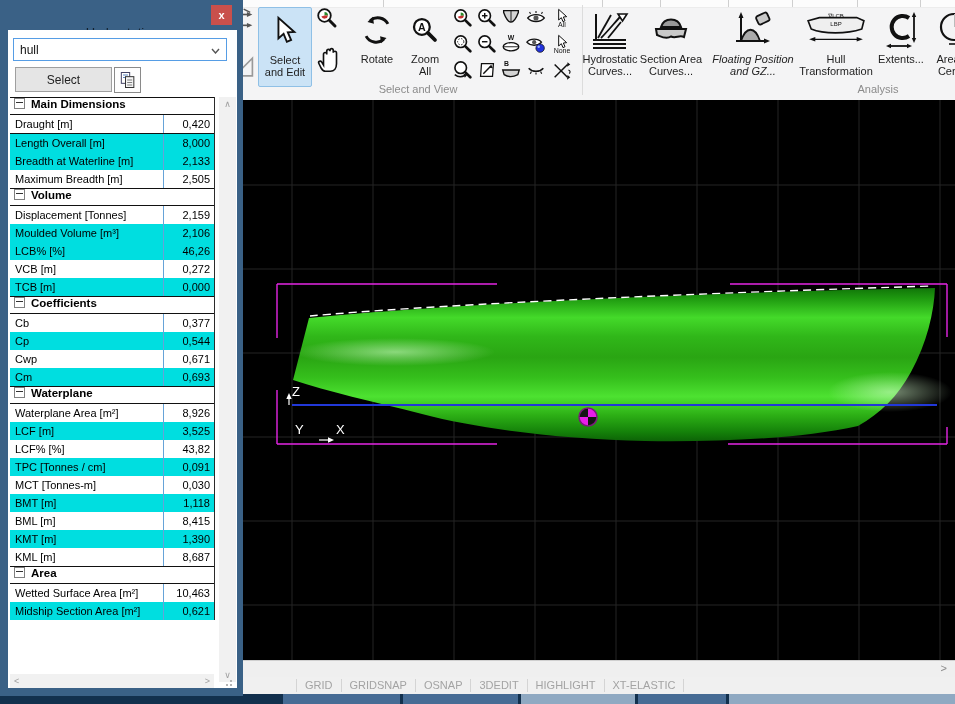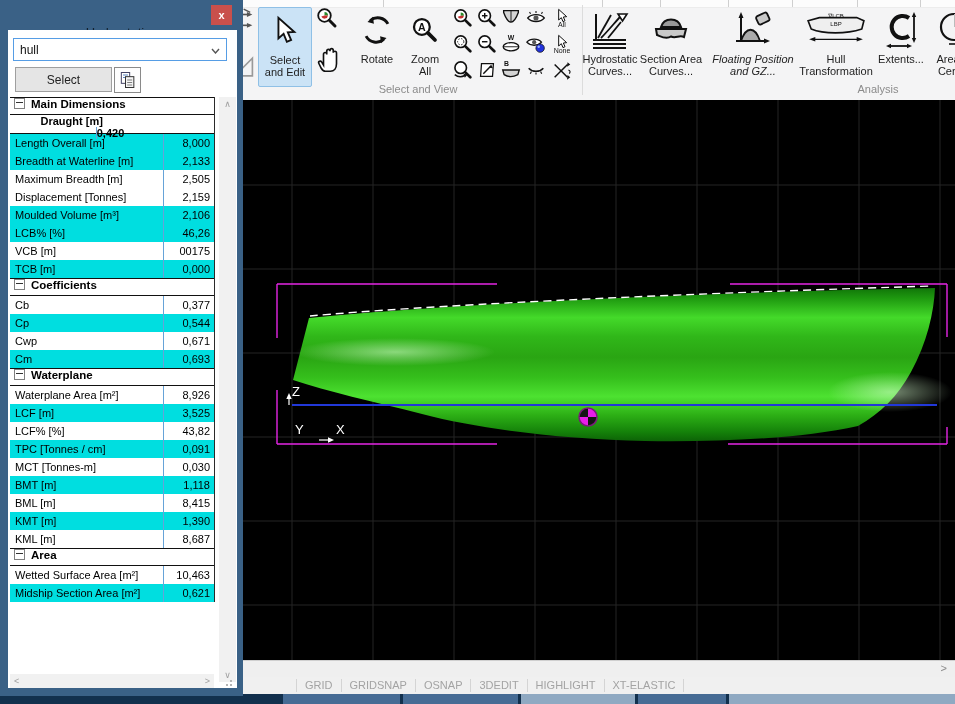--- a/index.html
+++ b/index.html
@@ -48,21 +48,21 @@
              font-size:12px;color:#222;display:flex;align-items:center;justify-content:center;}
   .copybtn{position:absolute;left:106px;top:37px;width:25px;height:24px;background:#fdfdfd;border:1px solid #8a8a8a;
            display:flex;align-items:center;justify-content:center;}
   .htable{position:absolute;left:2px;top:67px;width:204px;border-right:1px solid #2b2b2b;}
   .sec-header{height:16px;background:#fff;border-top:1px solid #111;border-bottom:1px solid #111;
               display:flex;align-items:flex-start;font-weight:bold;font-size:11.5px;color:#000;}
   .minus{width:9px;height:9px;border:1px solid #808080;background:#fff;margin:0 6px 0 4px;position:relative;flex:none;}
   .minus::after{content:"";position:absolute;left:1px;right:1px;top:3px;height:1px;background:#333;}
   .trow{height:18px;display:flex;align-items:center;font-size:11px;color:#000;background:#fff;}
   .trow.cyan{background:#00dee0;}
-  .trow.boldrow{font-weight:bold;border-bottom:1px solid #111;flex-direction:column;}
+  .trow.boldrow{font-weight:normal;border-bottom:1px solid #111;}
   .tlabel{width:148px;padding-left:5px;flex:none;white-space:nowrap;overflow:hidden;}
   .tvalue{flex:1;text-align:right;padding-right:4px;border-left:1px solid #66a3d8;height:100%;
           display:flex;align-items:center;justify-content:flex-end;}
   .vscroll{position:absolute;left:211px;top:67px;width:17px;height:585px;background:#f1f1f1;}
   .vscroll .a{position:absolute;left:0;width:17px;text-align:center;font-size:9px;color:#a0a0a0;}
   .hscroll{position:absolute;left:2px;top:644px;width:204px;height:14px;background:#f1f1f1;
            display:flex;align-items:center;justify-content:space-between;font-size:9px;color:#a0a0a0;padding:0 4px;box-sizing:border-box;}
   .grip{position:absolute;left:214px;top:646px;width:10px;height:10px;}
   .grip i{position:absolute;width:2px;height:2px;background:#b5b5b5;}
 
@@ -558,35 +558,39 @@
             <span class="tvalue">8,000</span>
           </div>
           <div class="trow cyan">
             <span class="tlabel">Breadth at Waterline [m]</span>
             <span class="tvalue">2,133</span>
           </div>
           <div class="trow">
             <span class="tlabel">Maximum Breadth [m]</span>
             <span class="tvalue">2,505</span>
           </div>
+          <div class="sec-header">
+            <span class="minus"></span>
+            <span>Volume</span>
+          </div>
           <div class="trow">
             <span class="tlabel">Displacement [Tonnes]</span>
             <span class="tvalue">2,159</span>
           </div>
           <div class="trow cyan">
             <span class="tlabel">Moulded Volume [m³]</span>
             <span class="tvalue">2,106</span>
           </div>
           <div class="trow cyan">
             <span class="tlabel">LCB% [%]</span>
             <span class="tvalue">46,26</span>
           </div>
           <div class="trow">
             <span class="tlabel">VCB [m]</span>
-            <span class="tvalue">00175</span>
+            <span class="tvalue">0,272</span>
           </div>
           <div class="trow cyan">
             <span class="tlabel">TCB [m]</span>
             <span class="tvalue">0,000</span>
           </div>
           <div class="sec-header">
             <span class="minus"></span>
             <span>Coefficients</span>
           </div>
           <div class="trow">

